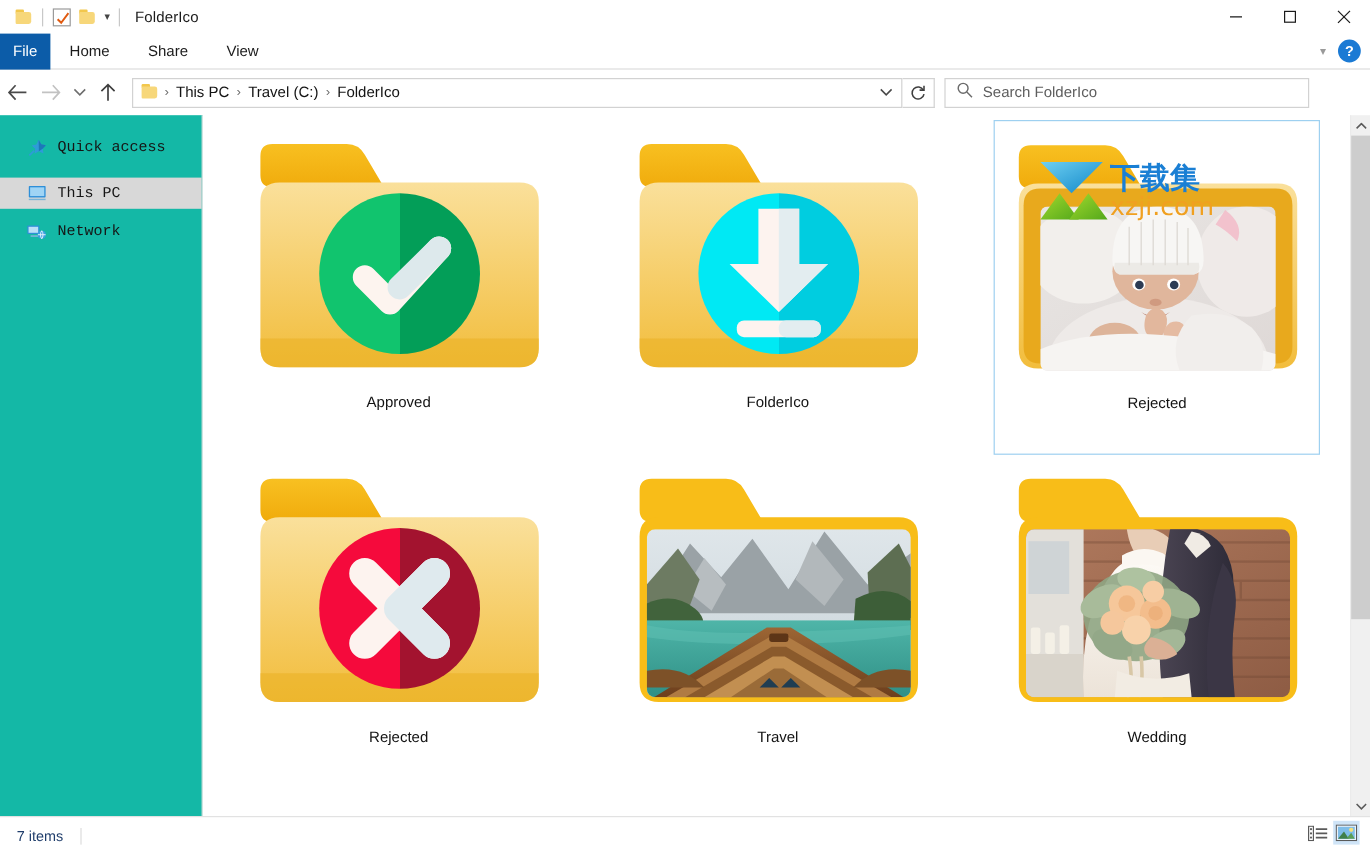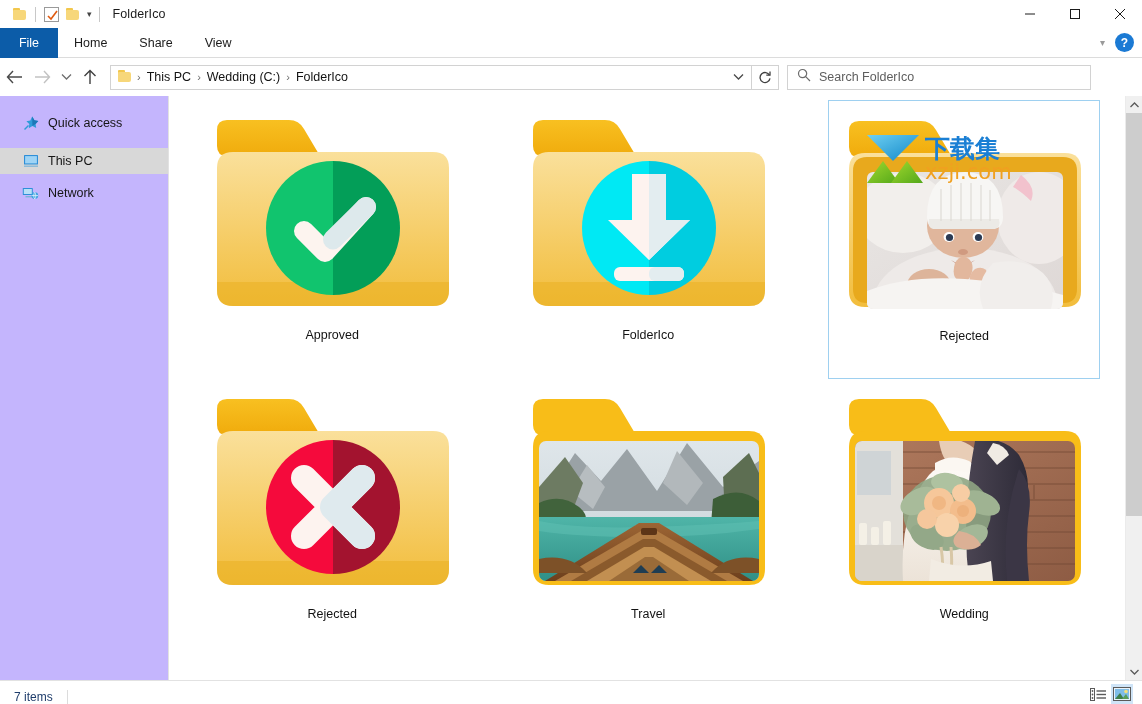--- a/index.html
+++ b/index.html
@@ -44,21 +44,21 @@
   
   .ribbon {
     position: absolute; top: 28px; left: 0; width: 1142px; height: 30px;
     background: #ffffff; display: flex; align-items: stretch;
     border-bottom: 1px solid #dcdcdc;
   }
   .rtab {
     display: flex; align-items: center; justify-content: center;
     font-size: 12.5px; color: #1b1b1b; padding: 0 16px; height: 30px;
   }
-  .rtab.file { background: #0c5ca8; color: #ffffff; width: 58px; padding: 0; }
+  .rtab.file { background: #0c5ca8; color: #ffffff; width: 42px; padding: 0; }
   .ribbon-right { margin-left: auto; display: flex; align-items: center; padding-right: 8px; gap: 10px; }
   .chev-ribbon { color: #9a9a9a; font-size: 10px; }
   .help-btn {
     width: 19px; height: 19px; border-radius: 50%; background: #1b7ad4;
     color: #fff; font-size: 12px; font-weight: bold; display: flex;
     align-items: center; justify-content: center; line-height: 1;
   }
 
   
   .addrbar {
@@ -87,22 +87,23 @@
   }
   .searchbox {
     margin-left: 8px; height: 25px; width: 304px; border: 1px solid #d2d2d2;
     background: #fff; display: flex; align-items: center; padding-left: 9px; gap: 8px;
   }
   .search-ph { font-size: 12.5px; color: #5e5e5e; }
 
   
   .content { position: absolute; top: 96px; left: 0; width: 1142px; height: 584px; display: flex; }
   .sidebar {
-    width: 171px; height: 584px; background: #c4b5fd; border-right: 1px solid #e2e2e2;
+    width: 171px; height: 584px; background: #14b8a6; border-right: 1px solid #e2e2e2;
     padding-top: 14px;
+    font-family: Liberation Mono, monospace;
   }
   .nav-item {
     height: 26px; display: flex; align-items: center; gap: 9px;
     padding-left: 22px; font-size: 12.5px; color: #151515;
   }
   .nav-item.selected { background: #d8d8d8; }
   .nav-spacer { height: 6px; }
   .nav-ico { width: 17px; height: 17px; display: flex; align-items: center; justify-content: center; }
 
   .filepane {
@@ -251,21 +252,21 @@
     <div class="addr-input">
       <div class="crumb-ico">
         <div class="mini-folder" style="width:16px;height:14px">
             <div class="tab"></div>
             <div class="body"></div>
           </div>
       </div>
       <span class="crumb-sep">›</span>
       <span class="crumb">This PC</span>
       <span class="crumb-sep">›</span>
-      <span class="crumb">Wedding (C:)</span>
+      <span class="crumb">Travel (C:)</span>
       <span class="crumb-sep">›</span>
       <span class="crumb">FolderIco</span>
       <div class="addr-drop">
         <svg width="11" height="8" viewBox="0 0 11 8">
             <path d="M1 1.5 L5.5 6 L10 1.5" stroke="#4a4a4a" stroke-width="1.3" fill="none"></path>
           </svg>
       </div>
     </div>
 
     <div class="refresh-btn">

